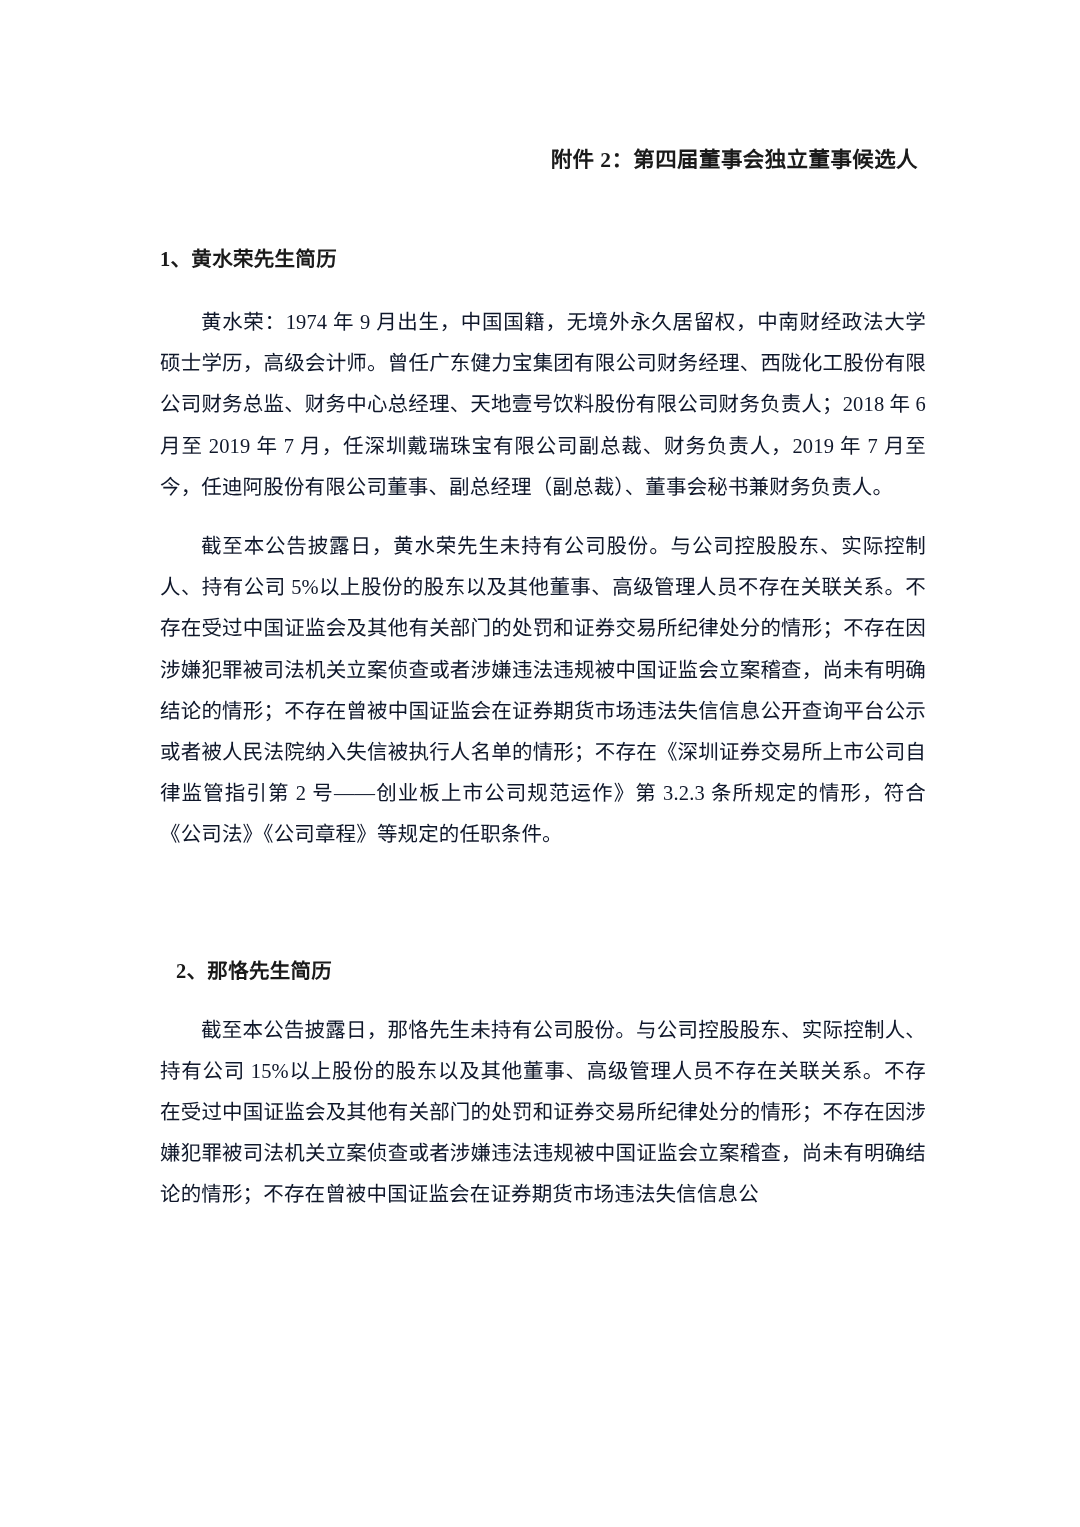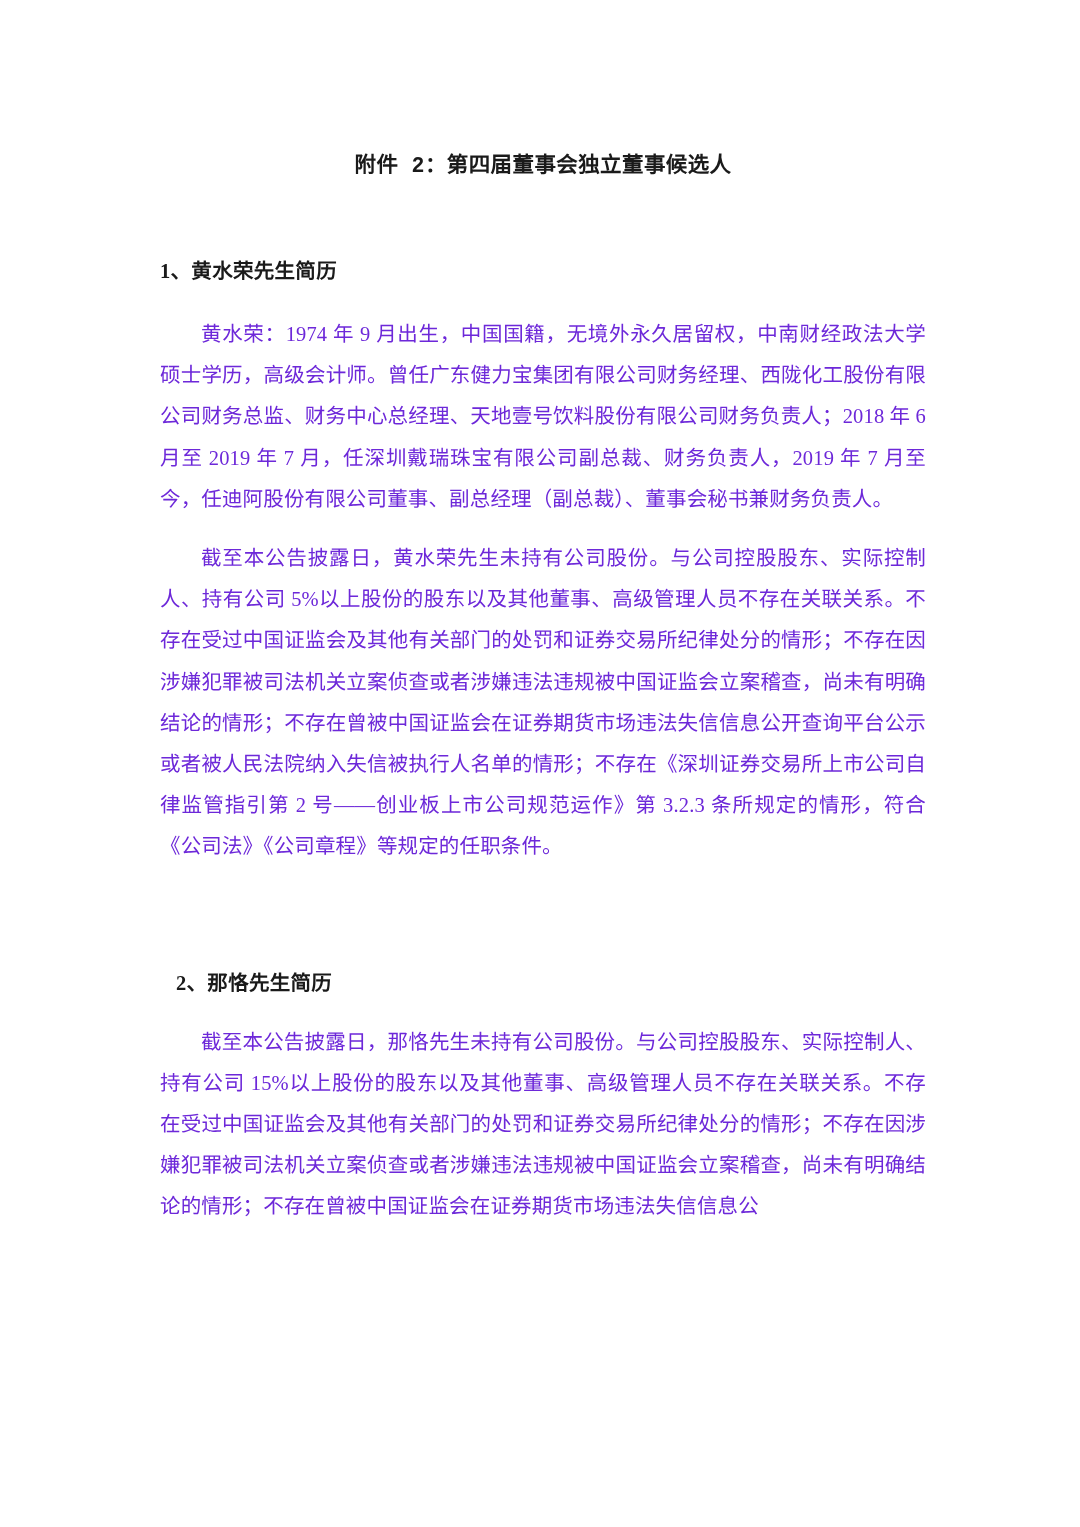--- a/index.html
+++ b/index.html
@@ -17,49 +17,49 @@
     overflow: hidden;
     box-sizing: border-box;
   }
   .content {
     position: absolute;
     left: 160px;
     top: 0;
     width: 766px;
   }
   .doc-title {
-    font-family: Liberation Mono, monospace;
+    font-family: Liberation Serif, serif;
     font-weight: bold;
     font-size: 21.5px;
     line-height: 41px;
     color: #1a1a1a;
     letter-spacing: 0.4px;
-    margin: 14px;
+    margin: 8px;
     padding-top: 132px;
-    text-align: center;
+    text-align: right;
     white-space: nowrap;
   }
   .section-heading {
     font-family: "Liberation Serif", "DejaVu Serif", serif;
     font-weight: bold;
     font-size: 20.5px;
     line-height: 41px;
     color: #1a1a1a;
     letter-spacing: 0.3px;
     margin: 0;
     text-align: left;
     white-space: nowrap;
   }
   .heading-gap-1 { padding-top: 50px; }
   .heading-gap-2 { padding-top: 95px; margin-left: 16px; }
   p.body-text {
     font-family: "Liberation Serif", "DejaVu Serif", serif;
     font-size: 20.5px;
     line-height: 41.2px;
-    color: #6d28d9;
+    color: #0f172a;
     margin: 0;
     text-align: justify;
     text-justify: inter-ideograph;
     text-indent: 41px;
     letter-spacing: 0.15px;
     word-break: break-all;
   }
   .para-gap-first { padding-top: 22px; }
   .para-gap { padding-top: 18px; }
 </style>

